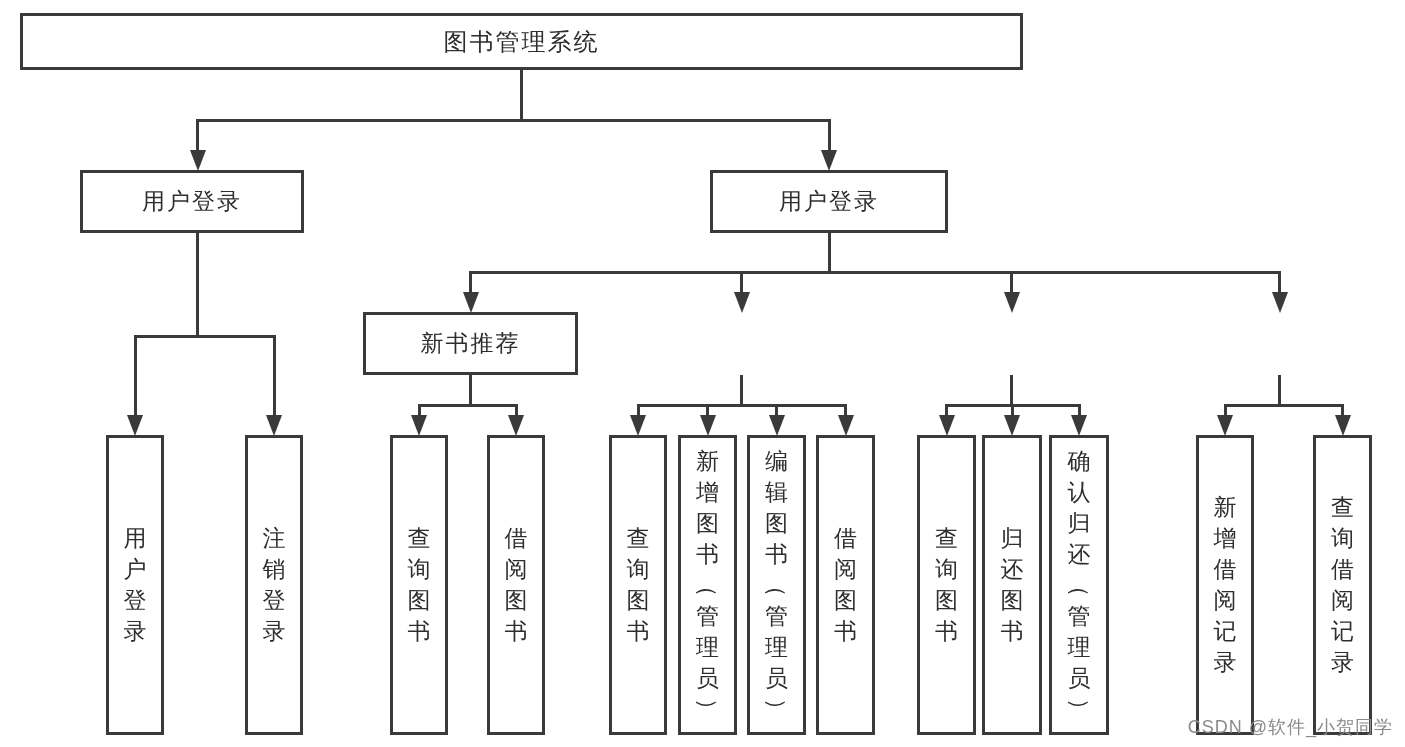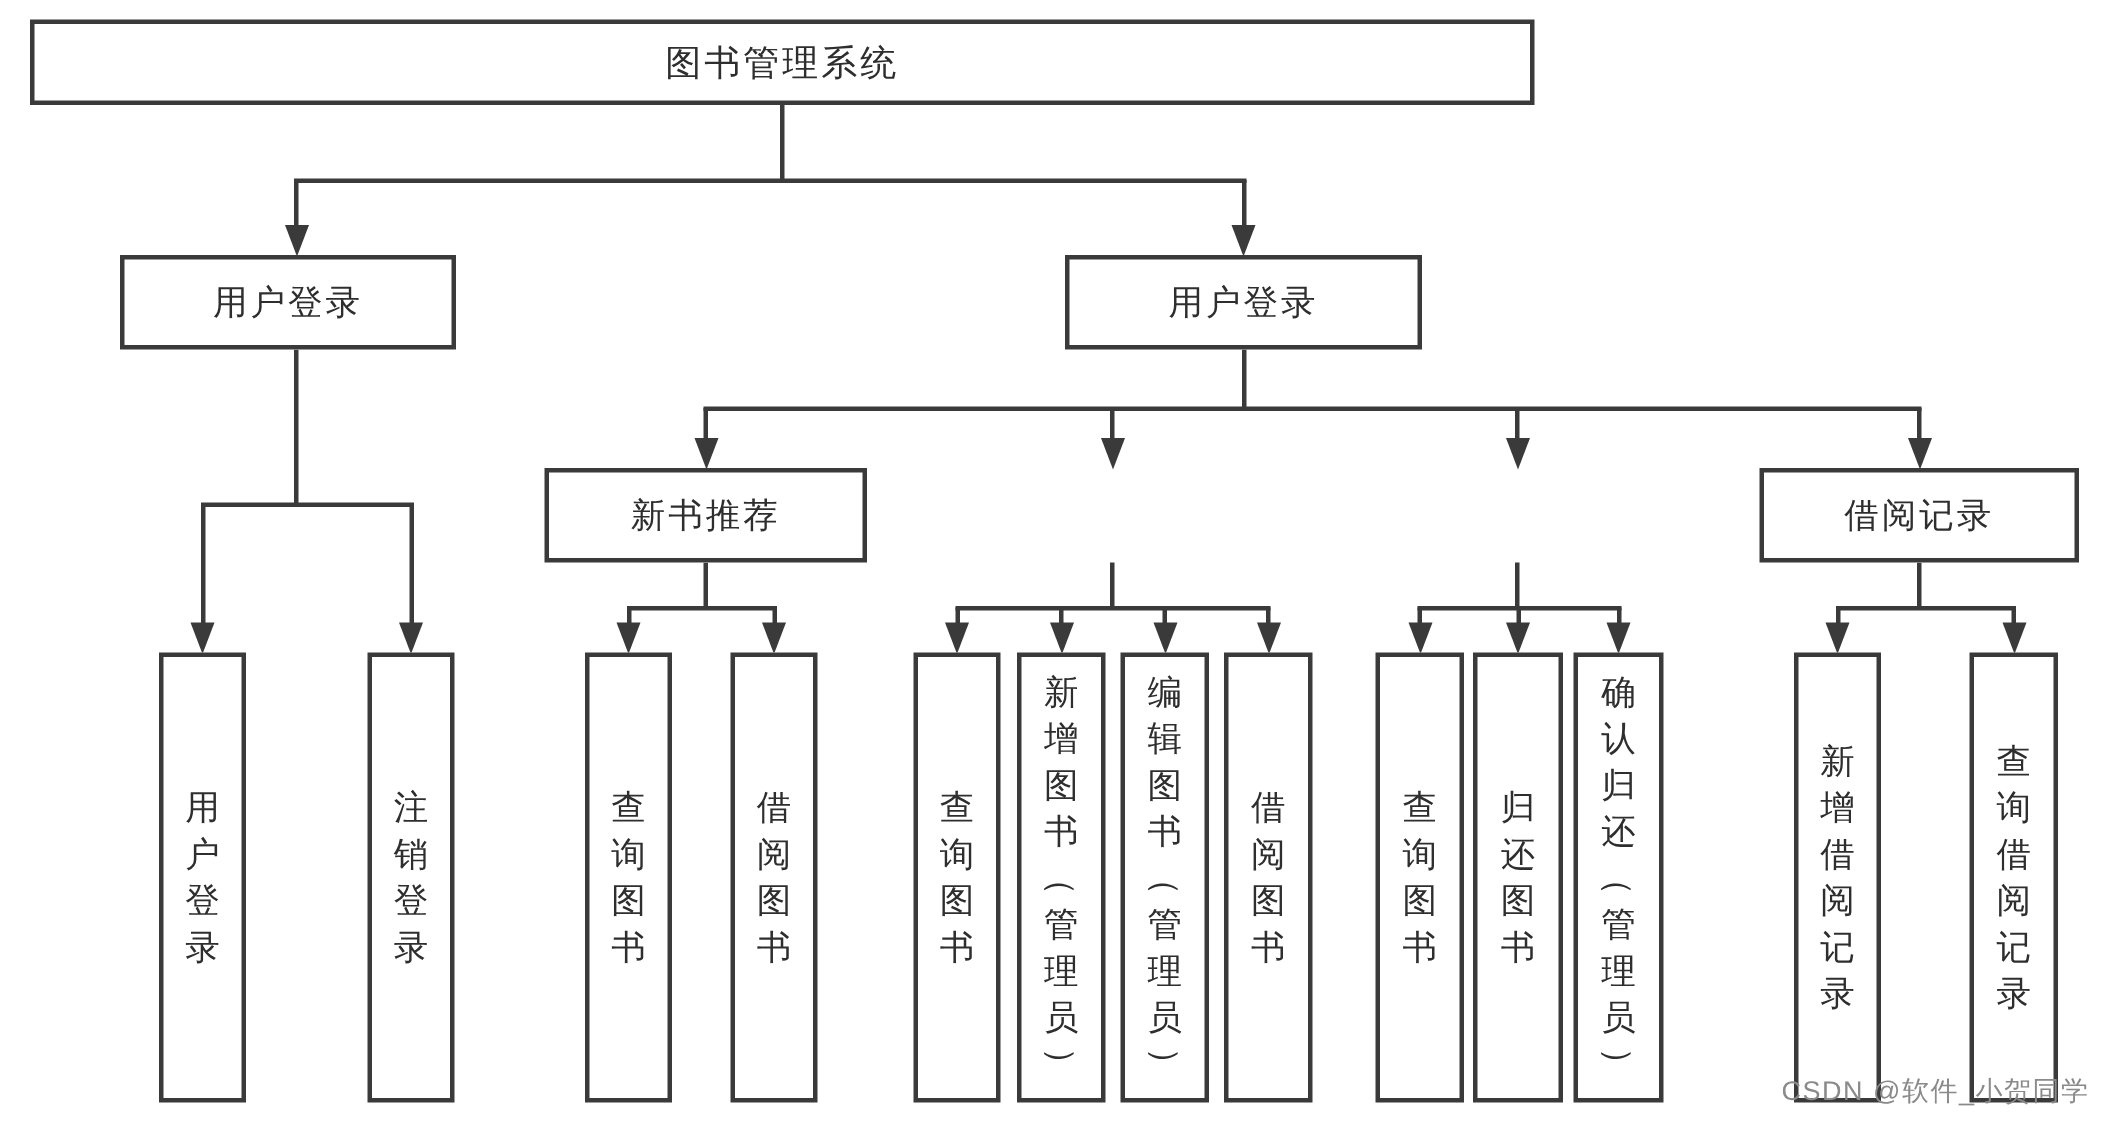--- a/index.html
+++ b/index.html
@@ -132,23 +132,20 @@
     </div>
     <div class="node" style="left: 80px; top: 170px; width: 224px; height: 63px;">
       <span class="hlabel">用户登录</span>
     </div>
     <div class="node" style="left: 710px; top: 170px; width: 238px; height: 63px;">
       <span class="hlabel">用户登录</span>
     </div>
     <div class="node" style="left: 363px; top: 312px; width: 215px; height: 63px;">
       <span class="hlabel">新书推荐</span>
     </div>
-    <div class="node" style="left: 1173px; top: 312px; width: 213px; height: 63px;">
-      <span class="hlabel">借阅记录</span>
-    </div>
     <div class="node" style="left: 106px; top: 435px; width: 58px; height: 300px;">
       <div class="vchars">
         <div class="ch">用</div>
         <div class="ch">户</div>
         <div class="ch">登</div>
         <div class="ch">录</div>
       </div>
     </div>
     <div class="node" style="left: 245px; top: 435px; width: 58px; height: 300px;">
       <div class="vchars">

